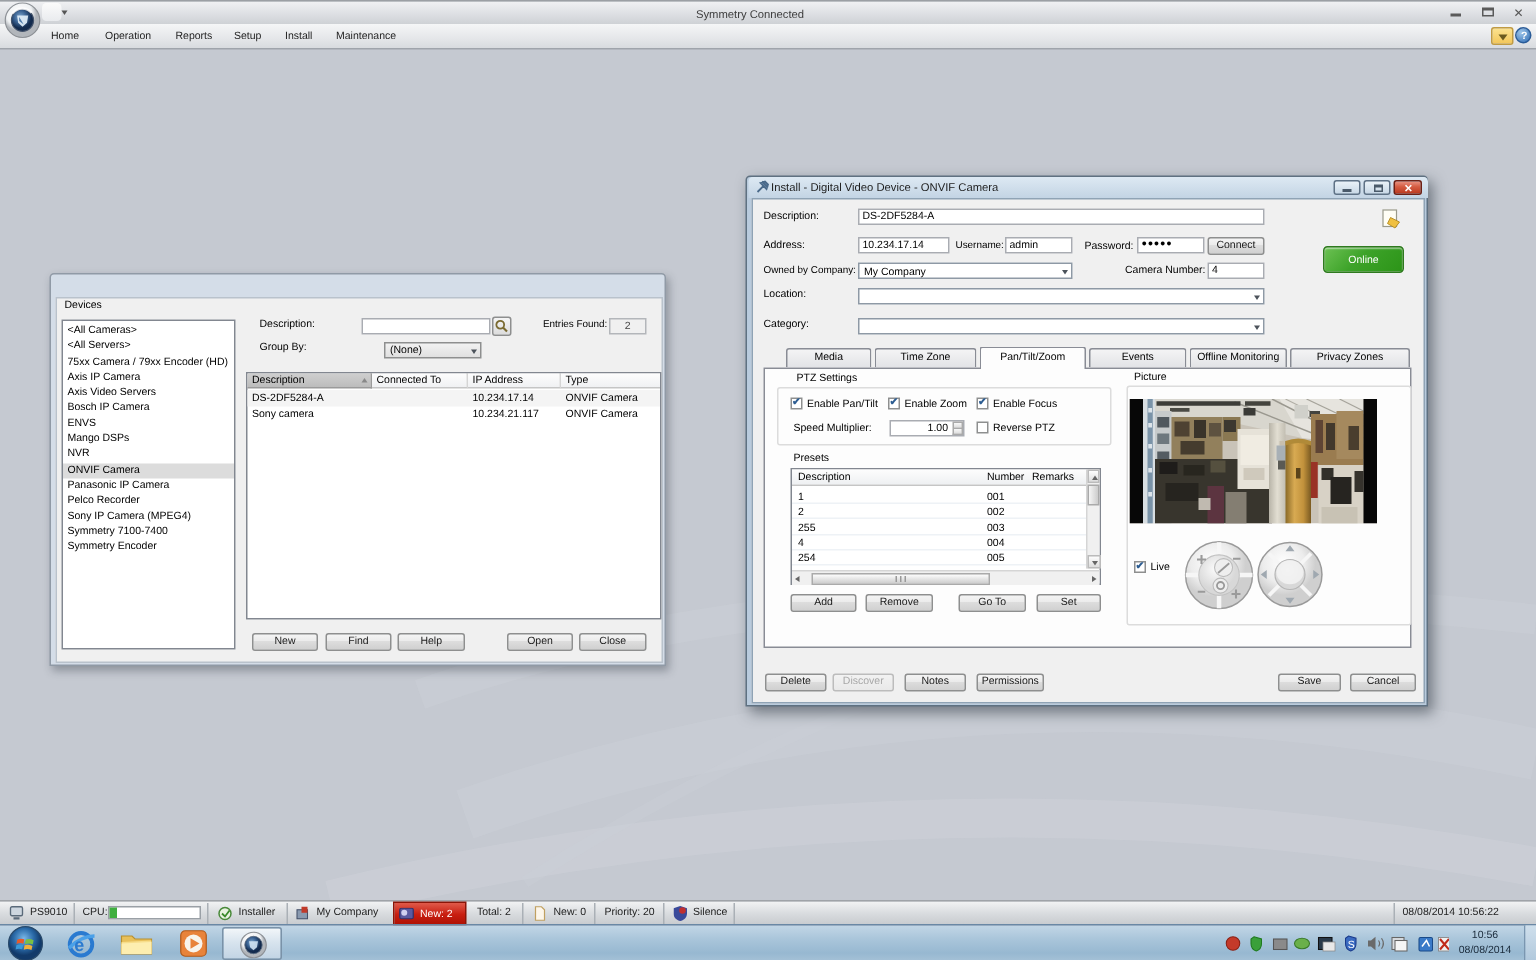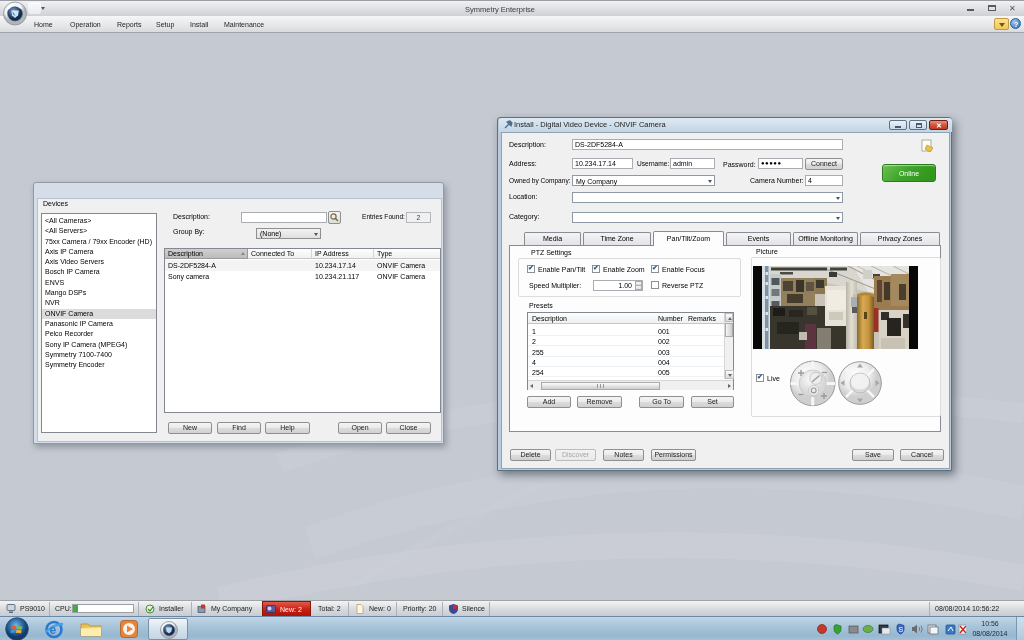--- a/index.html
+++ b/index.html
@@ -24,21 +24,21 @@
 <div class="abs" id="desktop" style="left:0;top:33px;width:1024px;height:567px;background:#c5c9d1;overflow:hidden;">
 <svg width="1024" height="567" style="position:absolute;left:0;top:0;">
   <path d="M 280 430 Q 560 330 1024 380" stroke="#ccd0d8" stroke-width="20" fill="none" opacity="0.45"></path>
   <path d="M 310 510 Q 650 390 1024 470" stroke="#ced2d9" stroke-width="34" fill="none" opacity="0.4"></path>
   <path d="M 220 567 Q 620 470 1024 545" stroke="#d1d5dc" stroke-width="26" fill="none" opacity="0.4"></path>
   <path d="M 350 555 Q 590 400 930 330" stroke="#cbcfd7" stroke-width="8" fill="none" opacity="0.4"></path>
 </svg>
 </div>
 
 <div class="abs" id="titlebar" style="left:0;top:0;width:1024px;height:16px;background:linear-gradient(#f0f1f3,#dcdee2 60%,#ced1d5);border-top:1px solid #9b9fa4;">
-  <div class="lbl" style="left:0;width:1000px;top:4px;text-align:center;color:#3c3c3c;font-size:7.5px;">Symmetry Enterprise</div>
+  <div class="lbl" style="left:0;width:1000px;top:4px;text-align:center;color:#3c3c3c;font-size:7.5px;">Symmetry Connected</div>
   <div class="abs" style="left:967px;top:8px;width:7px;height:2px;background:#5a5a5a;"></div>
   <div class="abs" style="left:988px;top:4px;width:8px;height:6px;border:1px solid #5a5a5a;border-top-width:2px;"></div>
   <div class="lbl" style="left:1009px;top:3px;color:#555;font-size:8px;">✕</div>
 </div>
 
 <div class="abs" id="menubar" style="left:0;top:16px;width:1024px;height:17px;background:linear-gradient(#f5f6f7,#e2e4e7 70%,#d8dbdf);border-bottom:1px solid #9fa4ab;">
   <div class="lbl" style="left:34px;top:5px;color:#1e1e1e;">Home</div>
   <div class="lbl" style="left:70px;top:5px;color:#1e1e1e;">Operation</div>
   <div class="lbl" style="left:117px;top:5px;color:#1e1e1e;">Reports</div>
   <div class="lbl" style="left:156px;top:5px;color:#1e1e1e;">Setup</div>

